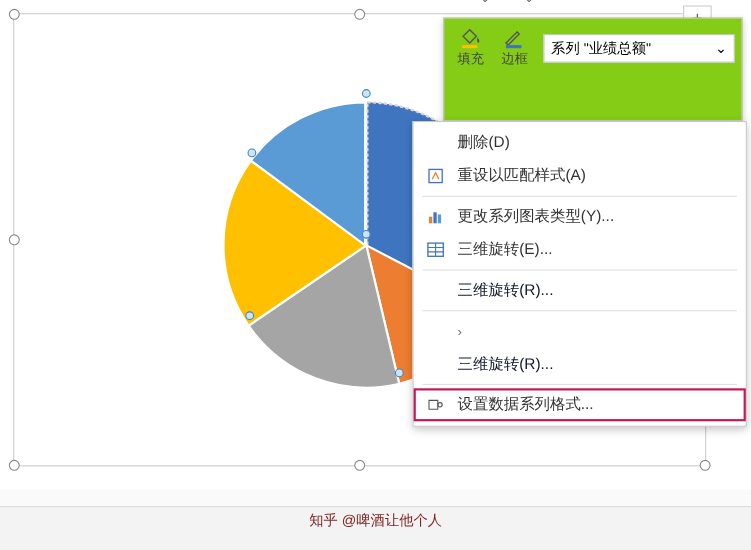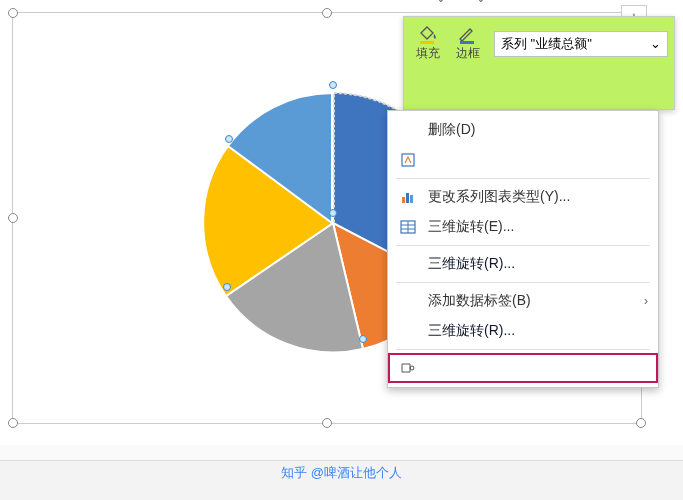--- a/index.html
+++ b/index.html
@@ -5,34 +5,34 @@
 *{margin:0;padding:0;box-sizing:border-box;font-family:"Microsoft YaHei","Segoe UI",sans-serif;user-select:none}
 body{width:683px;height:500px;background:#fff;position:relative;overflow:hidden}
 .chart-frame{position:absolute;left:12px;top:12px;width:630px;height:412px;border:1px solid #ccc}
 .handle{position:absolute;width:10px;height:10px;border:1px solid #888;border-radius:50%;background:#fff}
 .h-tl{left:-5px;top:-5px}.h-tr{right:-5px;top:-5px}
 .h-bl{left:-5px;bottom:-5px}.h-br{right:-5px;bottom:-5px}
 .h-l{left:-5px;top:calc(50% - 5px)}.h-r{right:-5px;top:calc(50% - 5px)}
 .h-t{left:calc(50% - 5px);top:-5px}.h-b{left:calc(50% - 5px);bottom:-5px}
 .pie{position:absolute;left:180px;top:70px}
 .slice-handle{position:absolute;width:8px;height:8px;border:1px solid #3a87cf;border-radius:50%;background:#cfe4f5}
-.toolbar{position:absolute;right:8px;top:16px;width:272px;height:94px;background:#bef264;border:1px solid #c8c8c8;box-shadow:0 2px 6px rgba(0,0,0,.2);padding:6px;display:flex;flex-direction:column;gap:4px}
+.toolbar{position:absolute;right:8px;top:16px;width:272px;height:94px;background:#84cc16;border:1px solid #c8c8c8;box-shadow:0 2px 6px rgba(0,0,0,.2);padding:6px;display:flex;flex-direction:column;gap:4px}
 .toolbar-top{display:flex;align-items:center;gap:4px}
 .tb-btn{display:flex;flex-direction:column;align-items:center;padding:2px 6px;font-size:12px;color:#444;cursor:pointer}
 .tb-icon{width:24px;height:20px;display:flex;align-items:center;justify-content:center}
 .selector{flex:1;margin-left:4px;border:1px solid #c0c0c0;background:#fff;padding:3px 6px;font-size:13px;display:flex;justify-content:space-between;align-items:center;cursor:pointer}
-.ctx-menu{position:absolute;right:24px;top:110px;width:272px;background:#fff;border:1px solid #c8c8c8;box-shadow:0 3px 8px rgba(0,0,0,.25);padding:4px 0}
+.ctx-menu{position:absolute;right:4px;top:110px;width:304px;background:#fff;border:1px solid #c8c8c8;box-shadow:0 3px 8px rgba(0,0,0,.25);padding:4px 0}
 .menu-item{display:flex;align-items:center;padding:6px 10px;font-size:14px;color:#333;cursor:pointer;gap:10px;position:relative}
 .menu-item.disabled{color:#0f172a;cursor:default}
 .menu-icon{width:20px;height:18px;flex-shrink:0;display:flex;align-items:center;justify-content:center}
 .menu-label{flex:1}
 .menu-arrow{color:#666;font-size:12px}
 .menu-item.hl{outline:2px solid #c2185b;outline-offset:-2px}
 .sep{height:1px;background:#e0e0e0;margin:3px 8px}
-.watermark{position:absolute;left:50%;bottom:18px;transform:translateX(-50%);font-size:13px;color:#3b82f6;pointer-events:none}
+.watermark{position:absolute;left:50%;bottom:18px;transform:translateX(-50%);font-size:13px;color:#7f1d1d;pointer-events:none}
 .plus-btn{position:absolute;right:-6px;top:-8px;width:26px;height:26px;border:1px solid #ccc;background:#fff;cursor:pointer;display:flex;align-items:center;justify-content:center;font-size:16px;color:#666}
 .bottom-shade{position:absolute;left:0;right:0;bottom:0;height:40px;background:#f3f3f3;border-top:1px solid #ddd}
 .bottom-shade2{position:absolute;left:0;right:0;bottom:40px;height:15px;background:#fafafa}
 </style>
 </head>
 <body>
 
 <div class="bottom-shade"></div>
 <div class="bottom-shade2"></div>
 
@@ -99,20 +99,21 @@
     <span class="menu-icon"></span>
     <span class="menu-label">删除(D)</span>
   </div>
   <div class="menu-item">
     <span class="menu-icon">
         <svg width="16" height="16" viewBox="0 0 16 16">
           <rect x="2" y="2" width="12" height="12" fill="none" stroke="#3f74bf" stroke-width="1.2"></rect>
           <path d="M5 11 L8 5 L11 11" fill="none" stroke="#ed7d31" stroke-width="1.2"></path>
         </svg>
       </span>
+    <span class="menu-label">重设以匹配样式(A)</span>
   </div>
   <div class="sep"></div>
   <div class="menu-item">
     <span class="menu-icon">
         <svg width="16" height="16" viewBox="0 0 16 16">
           <rect x="2" y="8" width="3" height="6" fill="#ed7d31"></rect>
           <rect x="6" y="4" width="3" height="10" fill="#3f74bf"></rect>
           <rect x="10" y="6" width="3" height="8" fill="#5b9bd5"></rect>
         </svg>
       </span>
@@ -130,31 +131,31 @@
     <span class="menu-label">三维旋转(E)...</span>
   </div>
   <div class="sep"></div>
   <div class="menu-item disabled">
     <span class="menu-icon"></span>
     <span class="menu-label">三维旋转(R)...</span>
   </div>
   <div class="sep"></div>
   <div class="menu-item">
     <span class="menu-icon"></span>
-    <span class="menu-label">添加数据标签(B)</span>
     <span class="menu-arrow">›</span>
   </div>
   <div class="menu-item disabled">
     <span class="menu-icon"></span>
     <span class="menu-label">三维旋转(R)...</span>
   </div>
   <div class="sep"></div>
   <div class="menu-item hl">
     <span class="menu-icon">
         <svg width="16" height="16" viewBox="0 0 16 16">
           <path d="M2 4 L10 4 L10 12 L2 12 Z" fill="none" stroke="#555"></path>
           <circle cx="12" cy="8" r="2" fill="none" stroke="#555"></circle>
         </svg>
       </span>
+    <span class="menu-label">设置数据系列格式...</span>
   </div>
 </div>
 
 <div class="watermark">知乎 @啤酒让他个人</div>
 
 </body></html>

